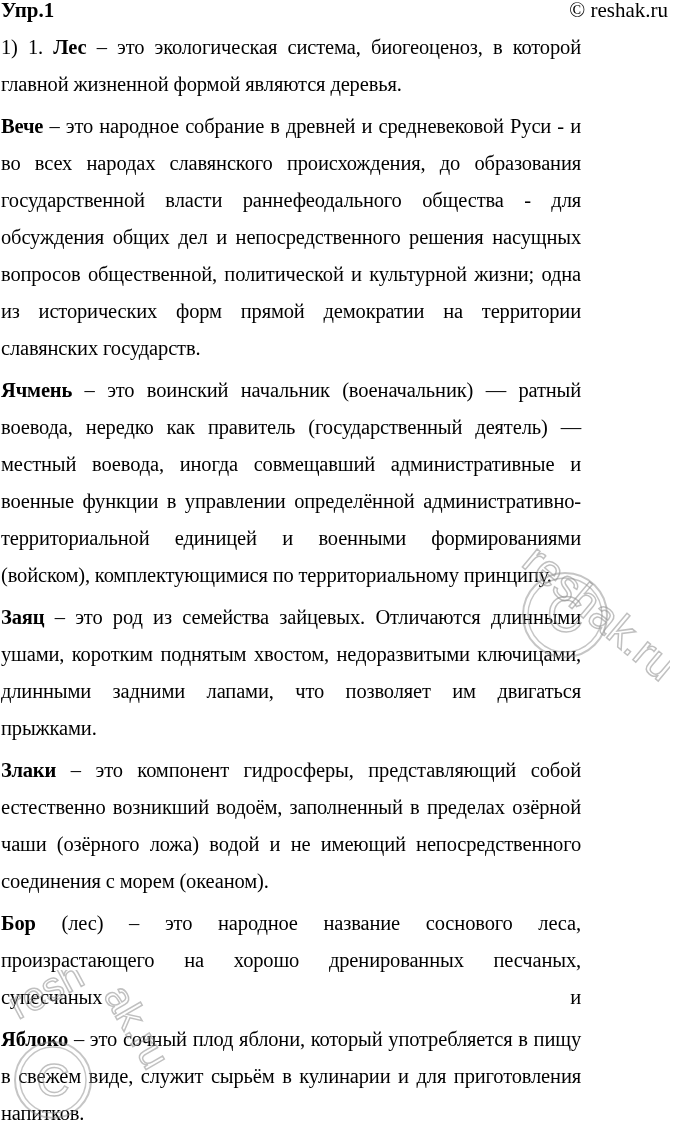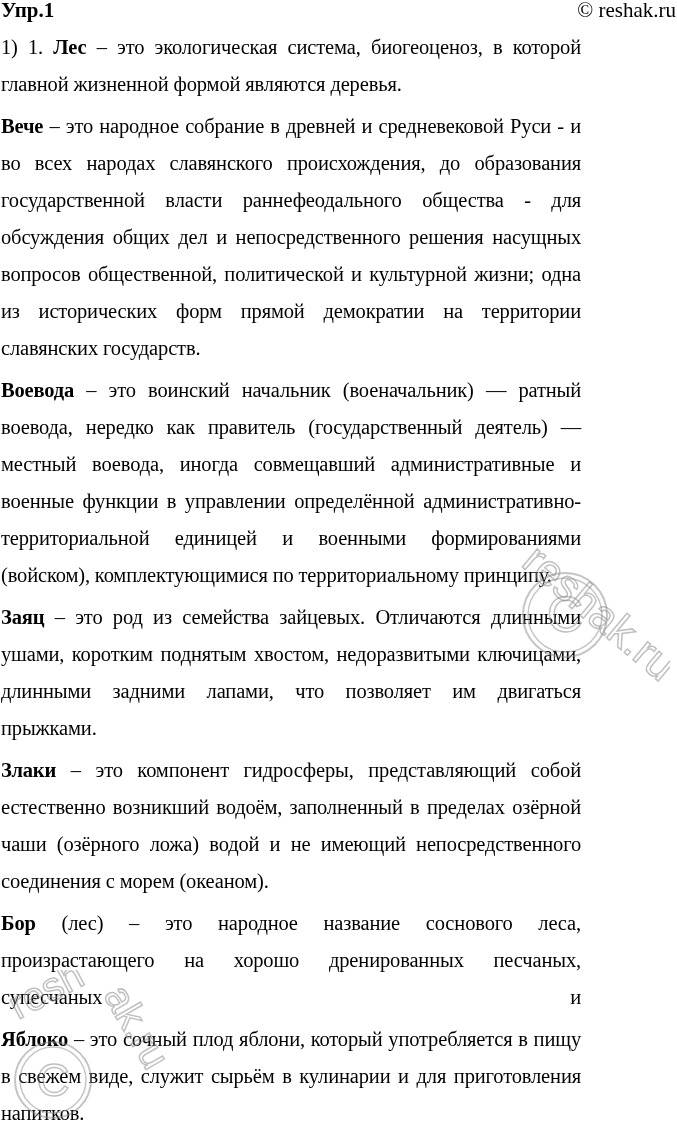--- a/index.html
+++ b/index.html
@@ -12,21 +12,21 @@
       height: 1131px;
       overflow: hidden;
       position: relative;
       font-family: "Liberation Serif", serif;
       color: #000;
     }
     .header {
       position: absolute;
       top: 0;
       left: 0;
-      right: 0;
+      right: 8px;
       height: 24px;
     }
     .title {
       position: absolute;
       left: 1px;
       top: -2px;
       font-weight: bold;
       font-size: 21px;
       line-height: 24px;
     }
@@ -81,21 +81,21 @@
 <body>
 
 <div class="header">
   <div class="title">Упр.1</div>
   <div class="copyright">© reshak.ru</div>
 </div>
 
 <div class="content">
   <p class="para"><span>1) 1. </span><b>Лес</b><span> – это экологическая система, биогеоценоз, в которой главной жизненной формой являются деревья.</span></p>
   <p class="para"><b>Вече</b><span> – это народное собрание в древней и средневековой Руси - и во всех народах славянского происхождения, до образования государственной власти раннефеодального общества - для обсуждения общих дел и непосредственного решения насущных вопросов общественной, политической и культурной жизни; одна из исторических форм прямой демократии на территории славянских государств.</span></p>
-  <p class="para"><b>Воевода</b><span> – это  воинский начальник (военачальник) — ратный воевода, нередко как правитель (государственный деятель) — местный воевода, иногда совмещавший административные и военные функции в управлении определённой административно-территориальной единицей и военными формированиями (войском), комплектующимися по территориальному принципу.</span></p>
+  <p class="para"><b>Ячмень</b><span> – это  воинский начальник (военачальник) — ратный воевода, нередко как правитель (государственный деятель) — местный воевода, иногда совмещавший административные и военные функции в управлении определённой административно-территориальной единицей и военными формированиями (войском), комплектующимися по территориальному принципу.</span></p>
   <p class="para"><b>Заяц</b><span> – это род из семейства зайцевых. Отличаются длинными ушами, коротким поднятым хвостом, недоразвитыми ключицами, длинными задними лапами, что позволяет им двигаться прыжками.</span></p>
   <p class="para"><b>Злаки</b><span> – это компонент гидросферы, представляющий собой естественно возникший водоём, заполненный в пределах озёрной чаши (озёрного ложа) водой и не имеющий непосредственного соединения с морем (океаном).</span></p>
   <p class="para last-justified"><b>Бор</b><span> (лес) – это народное название соснового леса, произрастающего на хорошо дренированных песчаных, супесчаных и</span></p>
   <p class="para"><b>Яблоко</b><span> – это сочный плод яблони, который употребляется в пищу в свежем виде, служит сырьём в кулинарии и для приготовления напитков.</span></p>
 </div>
 
 <div class="watermark wm wm1">
   <svg viewBox="0 0 190 190">
     <circle cx="85" cy="115" r="42" fill="none" stroke="rgba(140,140,140,0.5)" stroke-width="2"></circle>
     <circle cx="85" cy="115" r="37" fill="none" stroke="rgba(140,140,140,0.5)" stroke-width="1.5"></circle>

